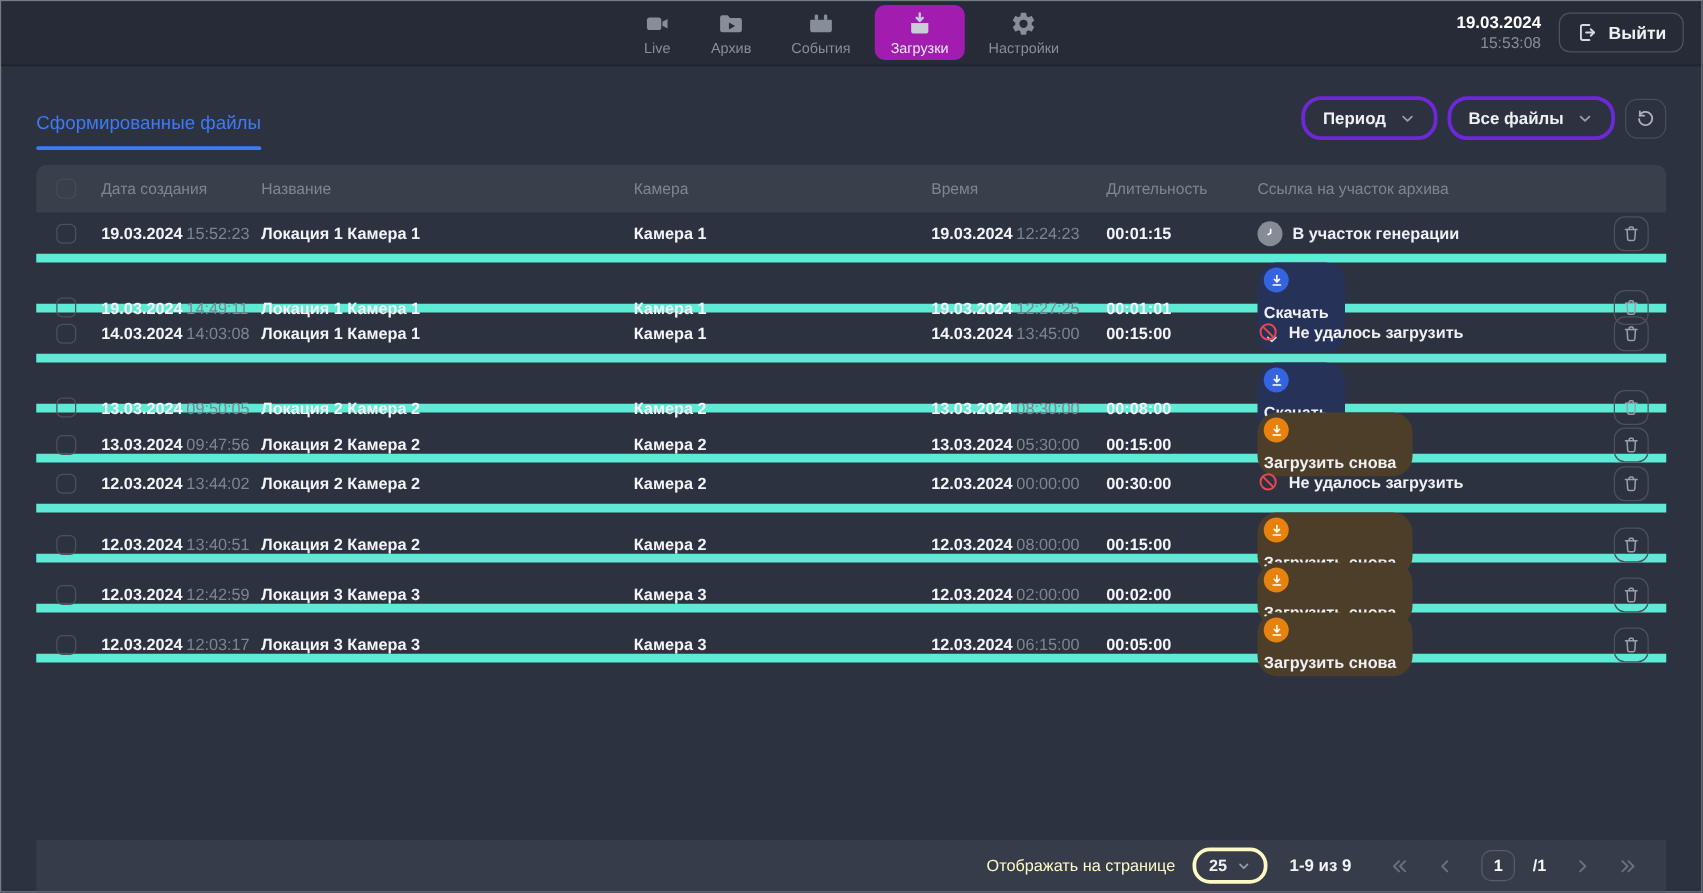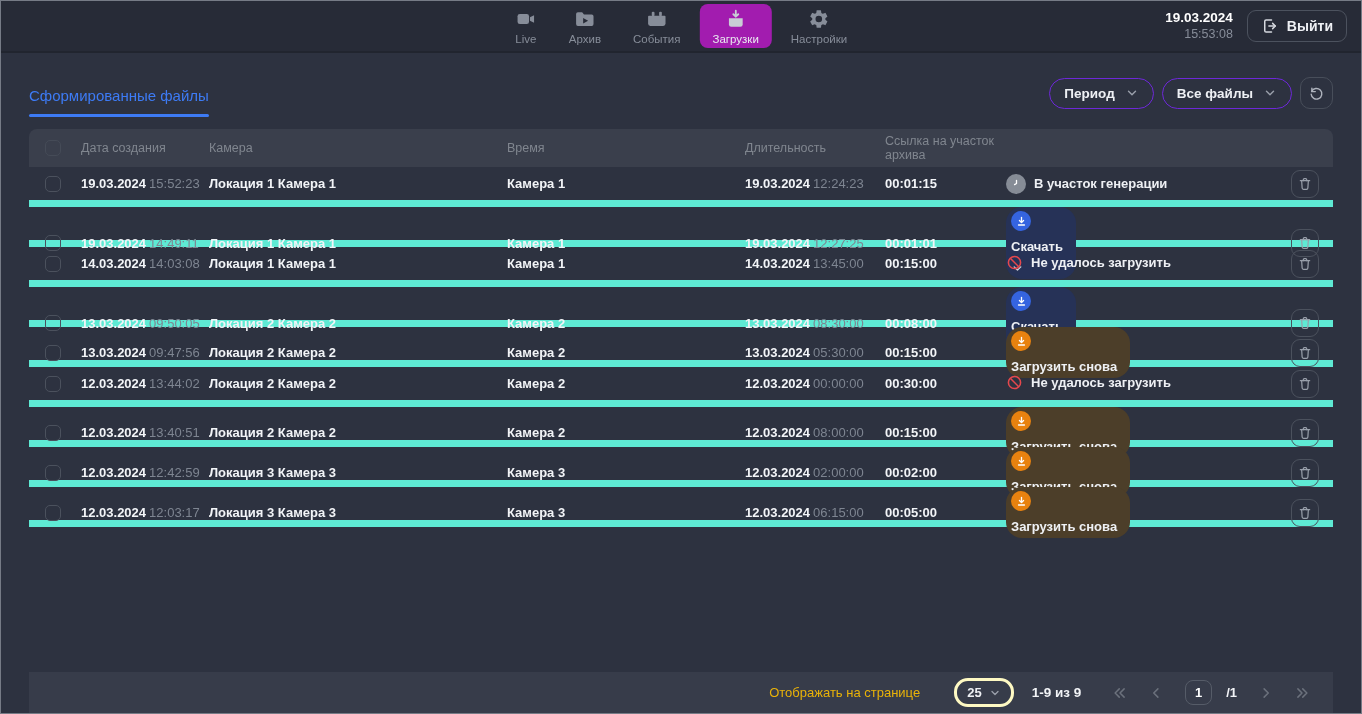--- a/index.html
+++ b/index.html
@@ -67,21 +67,21 @@
   .tabs { display:flex; gap:50px; align-self:flex-end; }
   .tab { font-size:15px; color:#8b919c; padding-bottom:13px; position:relative; cursor:pointer; }
   .tab.active { color: var(--accent-blue,#3d7bf5); }
   .tab.active::after {
     content:""; position:absolute; left:0; right:0; bottom:0; height:3px;
     border-radius:2px; background: var(--accent-blue,#3d7bf5);
   }
   .filters { margin-left:auto; display:flex; align-items:center; gap:8px; padding-bottom:8px; }
   .pill-btn {
     display:flex; align-items:center; gap:10px;
-    background:transparent; border:1px solid #6d28d9; border-radius:16px;
+    background:transparent; border:3px solid #6d28d9; border-radius:16px;
     color:#eef0f4; font-family:inherit; font-size:13.5px; font-weight:bold;
     padding:7px 14px; cursor:pointer;
   }
   .pill-btn .chev { color:#9aa0ab; }
   .sq-btn {
     width:33px; height:32px; border:1px solid #484e5a; border-radius:10px;
     background:transparent; color:#aeb3bd; display:flex; align-items:center; justify-content:center;
     cursor:pointer;
   }
 
@@ -129,21 +129,21 @@
   }
   .del-cell { display:flex; justify-content:flex-end; padding-right:14px; }
 
   
   .footer {
     position:absolute; left:28px; right:28px; bottom:0; height:41px;
     background:#373c4a;
     display:flex; align-items:center; justify-content:flex-end;
     padding:0 20px; gap:14px; font-size:13px;
   }
-  .pp-label { color:#eab308; margin-right:20px; }
+  .pp-label { color:#fef9c3; margin-right:0; }
   .pp-pill {
     display:flex; align-items:center; gap:7px;
     background:transparent; border:3px solid #fef9c3; border-radius:14px;
     color:#eef0f4; font-family:inherit; font-size:13px; font-weight:bold;
     padding:4px 10px; cursor:pointer;
   }
   .pp-pill .chev { color:#9aa0ab; }
   .range { font-weight:bold; color:#f2f4f7; margin:0 14px 0 4px; font-size:13.5px; }
   .pg-btn {
     background:transparent; border:none; color:#6b717c; cursor:pointer;
@@ -256,20 +256,21 @@
       </button>
     </div>
   </div>
 
   <section class="table">
     <div class="grid thead">
       <div>
           <span class="cb"></span>
         </div>
       <div>Дата создания</div>
+      <div>Название</div>
       <div>Камера</div>
       <div>Время</div>
       <div>Длительность</div>
       <div>Ссылка на участок архива</div>
       <div></div>
     </div>
     <div>
         <div class="grid trow">
        <div>
             <span class="cb"></span>

